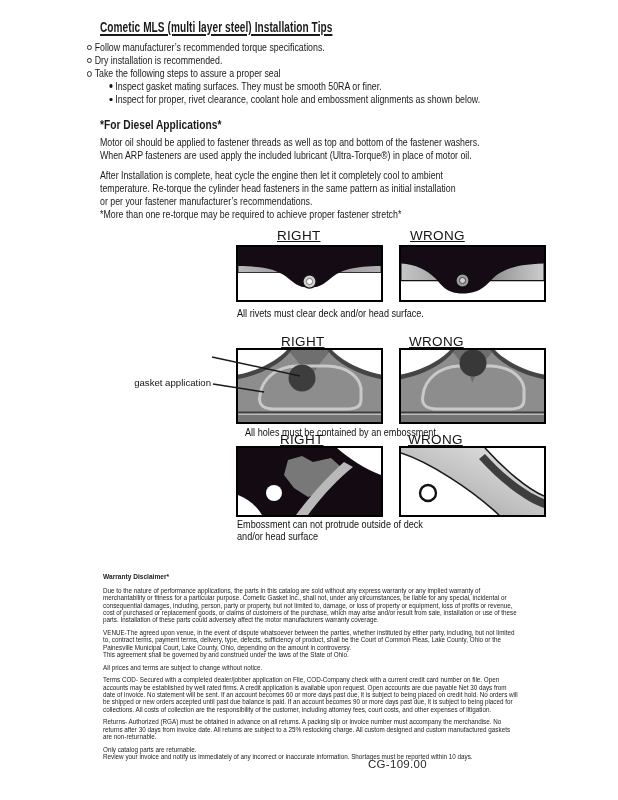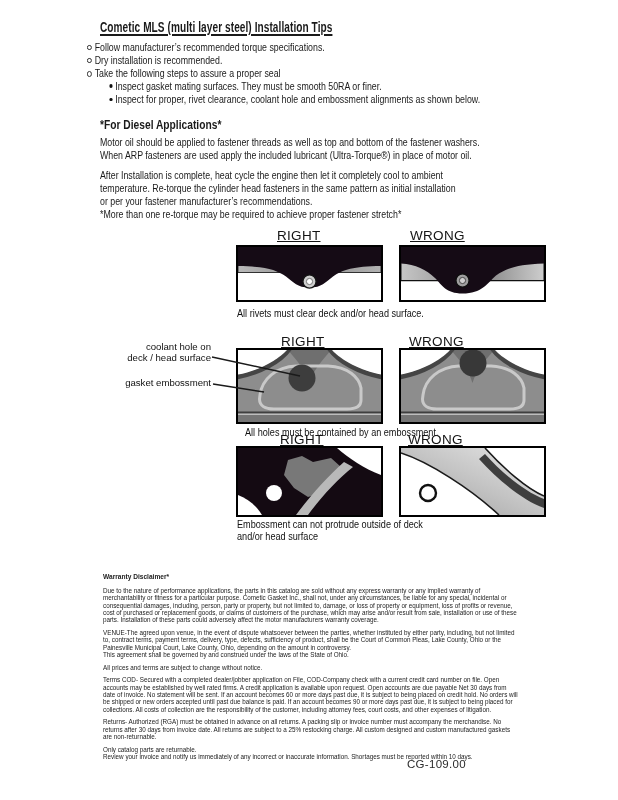--- a/index.html
+++ b/index.html
@@ -30,21 +30,21 @@
   .dbox svg { display:block; }
   .caption { position:absolute; margin:0; font-size:11.4px; line-height:12.3px; color:#111; }
 
   .side-label { position:absolute; left:85px; width:126px; text-align:right; font-size:9.6px; line-height:11.4px; color:#111; }
   .connector { position:absolute; left:208px; top:350px; }
 
   .legal { position:absolute; left:103px; top:573px; width:417px; color:#222; }
   .legal-h { margin:0 0 7px 0; font-size:6.6px; font-weight:bold; }
   .legal-p { margin:0 0 5.5px 0; font-size:6.3px; line-height:7.3px; }
 
-  .footer-code { position:absolute; left:407px; top:758px; font-size:11.5px; letter-spacing:0.3px; color:#2b2b2b; }
+  .footer-code { position:absolute; left:368px; top:758px; font-size:11.5px; letter-spacing:0.3px; color:#2b2b2b; }
 </style>
 </head>
 <body>
 
 <div class="page">
 
   <h1 class="title">Cometic MLS (multi layer steel) Installation Tips</h1>
 
   <div class="bullets cond">
     <div class="b-item">
@@ -114,23 +114,21 @@
       <circle cx="61.5" cy="33.5" r="6.6" fill="#9f9f9f" stroke="#0f0f0f" stroke-width="1.4"></circle>
       <circle cx="61.5" cy="33.5" r="3.1" fill="#cfcfcf" stroke="#3a3a3a" stroke-width="0.9"></circle>
     </svg>
   </div>
 
   <p class="caption cond" style="left:237px; top:307px;">All rivets must clear deck and/or head surface.</p>
 
   <span class="dlabel" style="left:281px; top:334px;">RIGHT</span>
   <span class="dlabel" style="left:409px; top:334px;">WRONG</span>
 
-  <div class="side-label pre" style="top:341px;">coolant hole on
-deck / head surface</div>
-  <div class="side-label" style="top:377px;">gasket embossment</div>
+  <div class="side-label" style="top:377px;">gasket application</div>
 
   <div class="dbox" style="left:236px; top:348px; height:72px;">
     <svg width="143" height="72" viewBox="0 0 143 72">
       <rect width="143" height="72" fill="#8d8d8d"></rect>
       <path d="M50,0 H93 C82,13 75,21 71.5,33 C68,21 61,13 50,0 Z" fill="#6f6f6f"></path>
       <path d="M52,-2 C43,11 22,23 -2,27" stroke="#454545" stroke-width="5" fill="none"></path>
       <path d="M91,-2 C100,11 121,23 145,27" stroke="#454545" stroke-width="5" fill="none"></path>
       <path d="M0,0 H49 C40,10 20,21 0,24.5 Z" fill="#ffffff"></path>
       <path d="M143,0 H94 C103,10 123,21 143,24.5 Z" fill="#ffffff"></path>
       <path d="M22,45 C24,29 38,17 58,16 L90,16 C110,17 121,27 123,38 L123,50 C123,56.5 117,59 109,59 L36,59 C27,59 21.5,55.5 21.5,49 Z" fill="none" stroke="#c9c9c9" stroke-width="3"></path>

